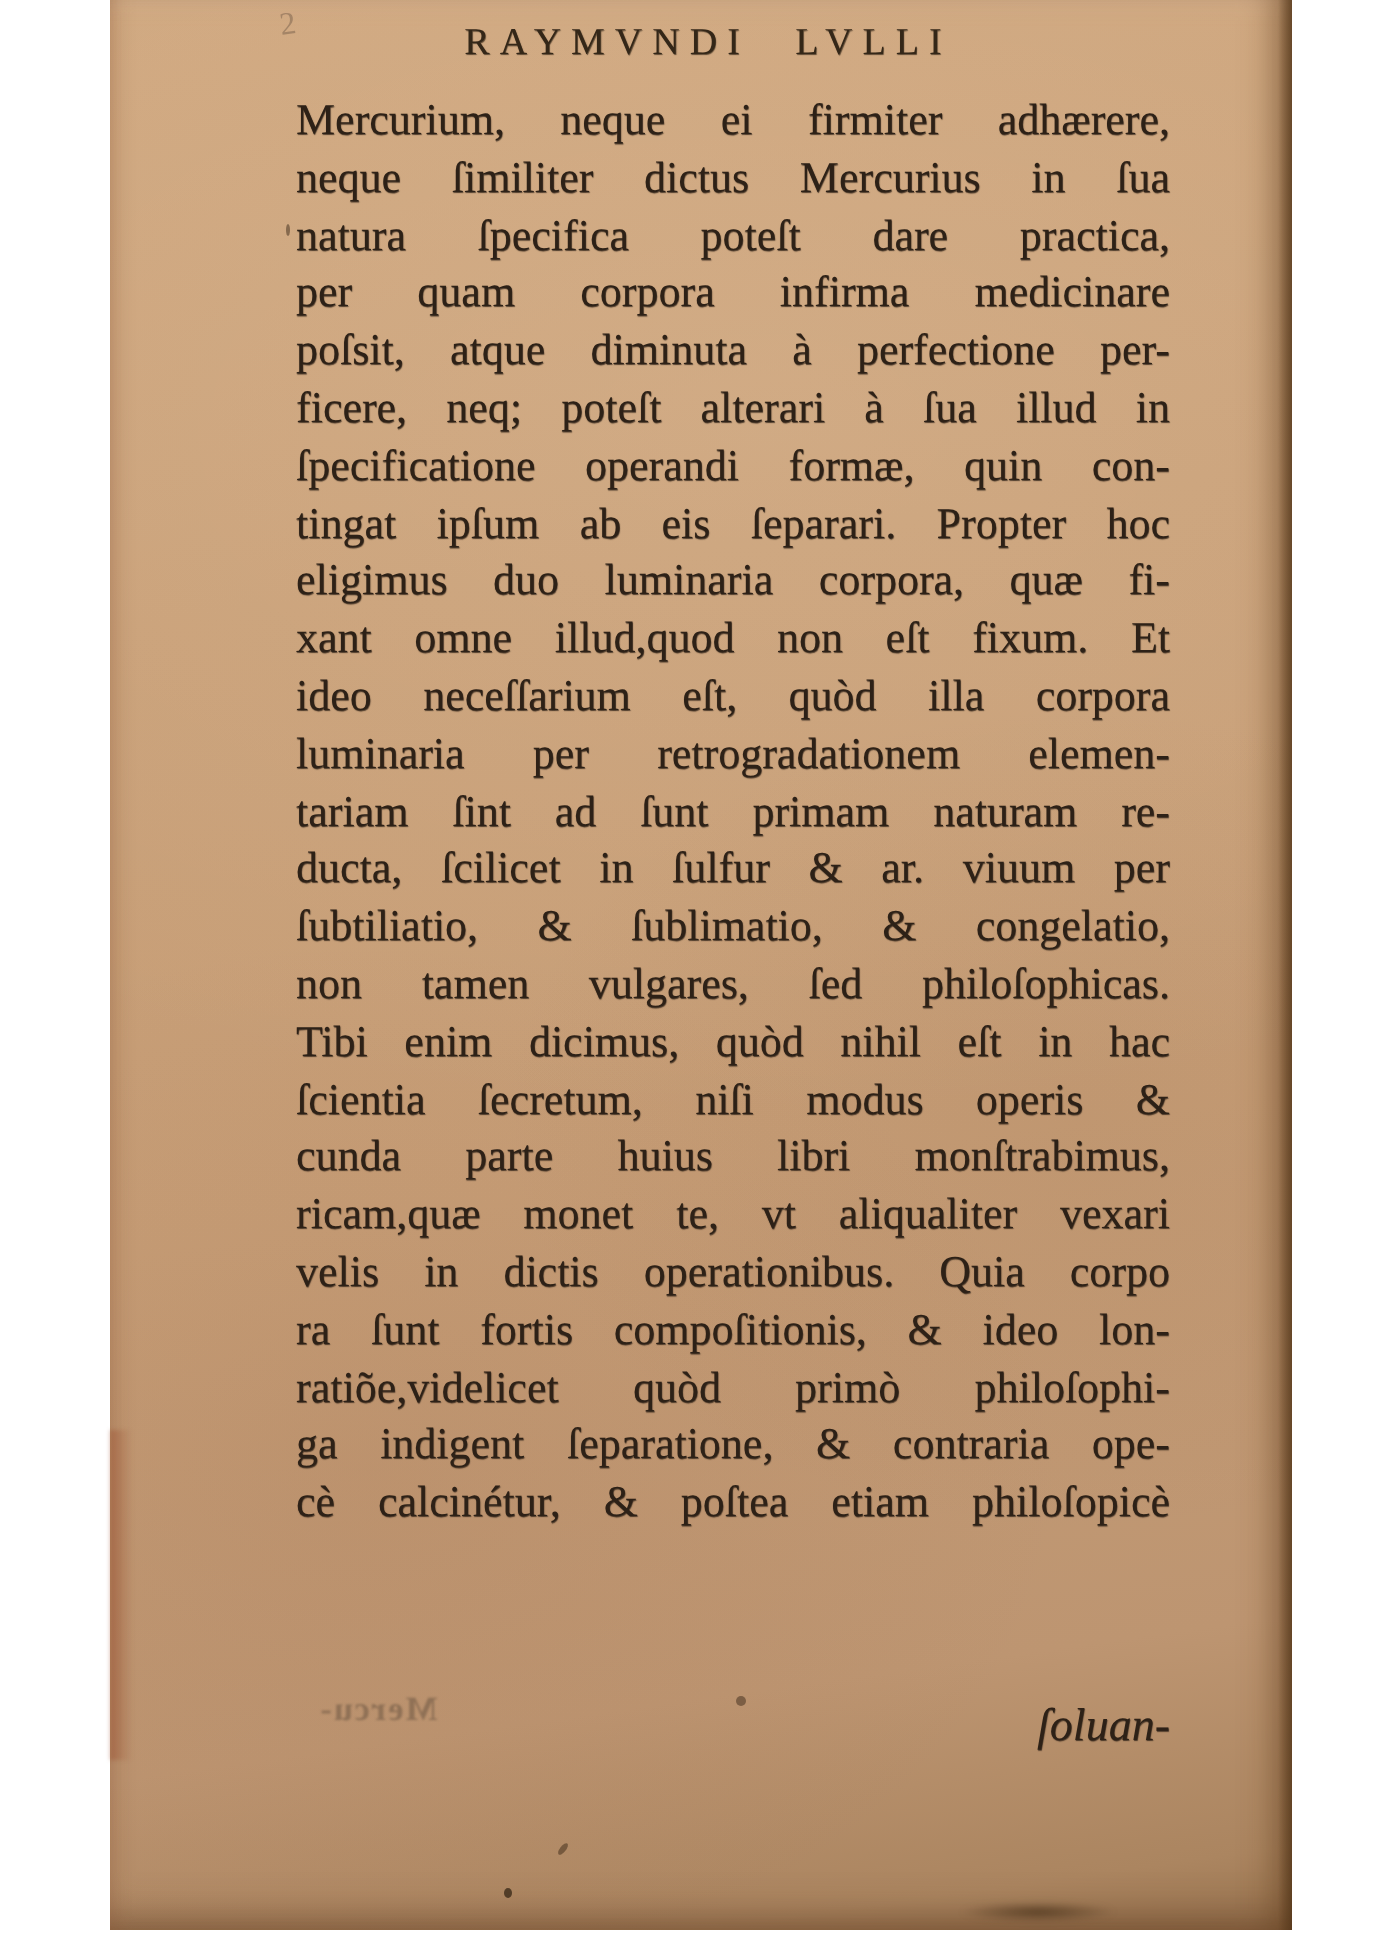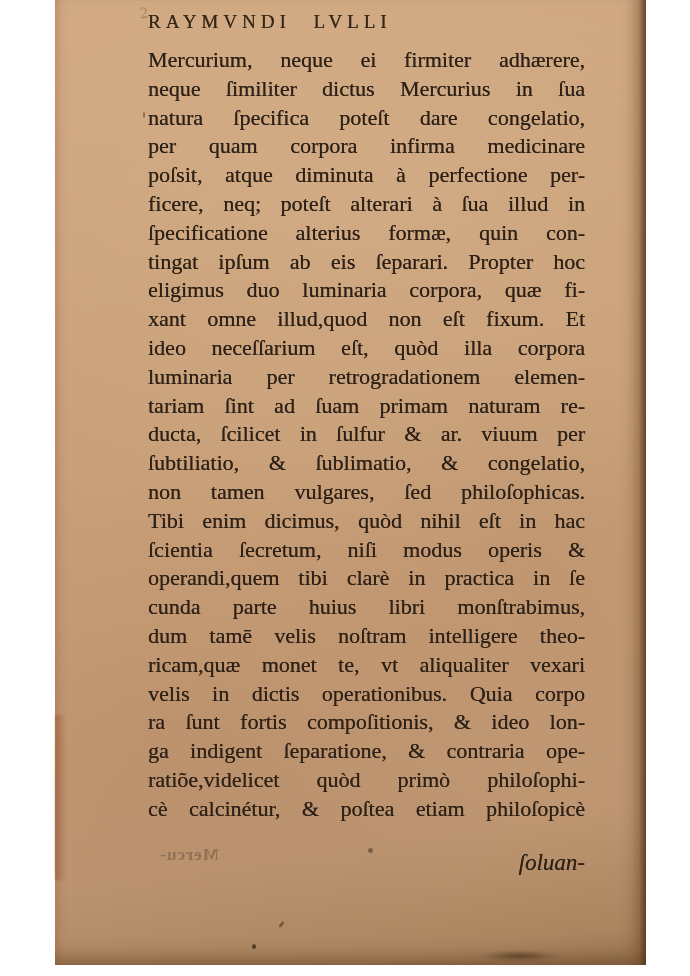--- a/index.html
+++ b/index.html
@@ -35,21 +35,21 @@
     background: linear-gradient(to right, rgba(90,58,28,0), rgba(78,50,22,0.65));
   }
   .left-streak {
     position: absolute; left: 0; top: 715px; width: 11px; height: 165px;
     background: linear-gradient(to right, rgba(152,70,40,0.42), rgba(152,70,40,0));
     filter: blur(1px);
   }
   .running-header {
     position: absolute;
     top: 11px; left: 93px; width: 412px;
-    text-align: left;
+    text-align: center;
     font-size: 19px;
     letter-spacing: 5px;
     word-spacing: 13px;
     color: #342718;
     text-shadow: 0.3px 0.3px 0.5px rgba(52,39,24,0.75);
   }
   .body-text {
     position: absolute;
     top: 46px; left: 93px; width: 437px;
     font-size: 22px;
@@ -105,44 +105,42 @@
 <div class="photo">
   <div class="page">
 
     <div class="pencil-mark">2</div>
 
     <div class="running-header">RAYMVNDI LVLLI</div>
 
     <div class="body-text">
         <div class="text-line">Mercurium, neque ei firmiter adhærere,</div>
         <div class="text-line">neque ſimiliter dictus Mercurius in ſua</div>
-        <div class="text-line">natura ſpecifica poteſt dare congelatio,</div>
+        <div class="text-line">natura ſpecifica poteſt dare practica,</div>
         <div class="text-line">per quam corpora infirma medicinare</div>
         <div class="text-line">poſsit, atque diminuta à perfectione per-</div>
         <div class="text-line">ficere, neq; poteſt alterari à ſua illud in</div>
-        <div class="text-line">ſpecificatione alterius formæ, quin con-</div>
+        <div class="text-line">ſpecificatione operandi formæ, quin con-</div>
         <div class="text-line">tingat ipſum ab eis ſeparari. Propter hoc</div>
         <div class="text-line">eligimus duo luminaria corpora, quæ fi-</div>
         <div class="text-line">xant omne illud,quod non eſt fixum. Et</div>
         <div class="text-line">ideo neceſſarium eſt, quòd illa corpora</div>
         <div class="text-line">luminaria per retrogradationem elemen-</div>
-        <div class="text-line">tariam ſint ad ſuam primam naturam re-</div>
+        <div class="text-line">tariam ſint ad ſunt primam naturam re-</div>
         <div class="text-line">ducta, ſcilicet in ſulfur &amp; ar. viuum per</div>
         <div class="text-line">ſubtiliatio, &amp; ſublimatio, &amp; congelatio,</div>
         <div class="text-line">non tamen vulgares, ſed philoſophicas.</div>
         <div class="text-line">Tibi enim dicimus, quòd nihil eſt in hac</div>
         <div class="text-line">ſcientia ſecretum, niſi modus operis &amp;</div>
-        <div class="text-line">operandi,quem tibi clarè in practica in ſe</div>
         <div class="text-line">cunda parte huius libri monſtrabimus,</div>
-        <div class="text-line">dum tamē velis noſtram intelligere theo-</div>
         <div class="text-line">ricam,quæ monet te, vt aliqualiter vexari</div>
         <div class="text-line">velis in dictis operationibus. Quia corpo</div>
         <div class="text-line">ra ſunt fortis compoſitionis, &amp; ideo lon-</div>
+        <div class="text-line">ratiõe,videlicet quòd primò philoſophi-</div>
         <div class="text-line">ga indigent ſeparatione, &amp; contraria ope-</div>
-        <div class="text-line">ratiõe,videlicet quòd primò philoſophi-</div>
         <div class="text-line">cè calcinétur, &amp; poſtea etiam philoſopicè</div>
       </div>
 
     <div class="catchword">ſoluan-</div>
 
     <div class="show-through">Mercu-</div>
 
     <div class="left-streak"></div>
     <div class="right-edge"></div>
 

